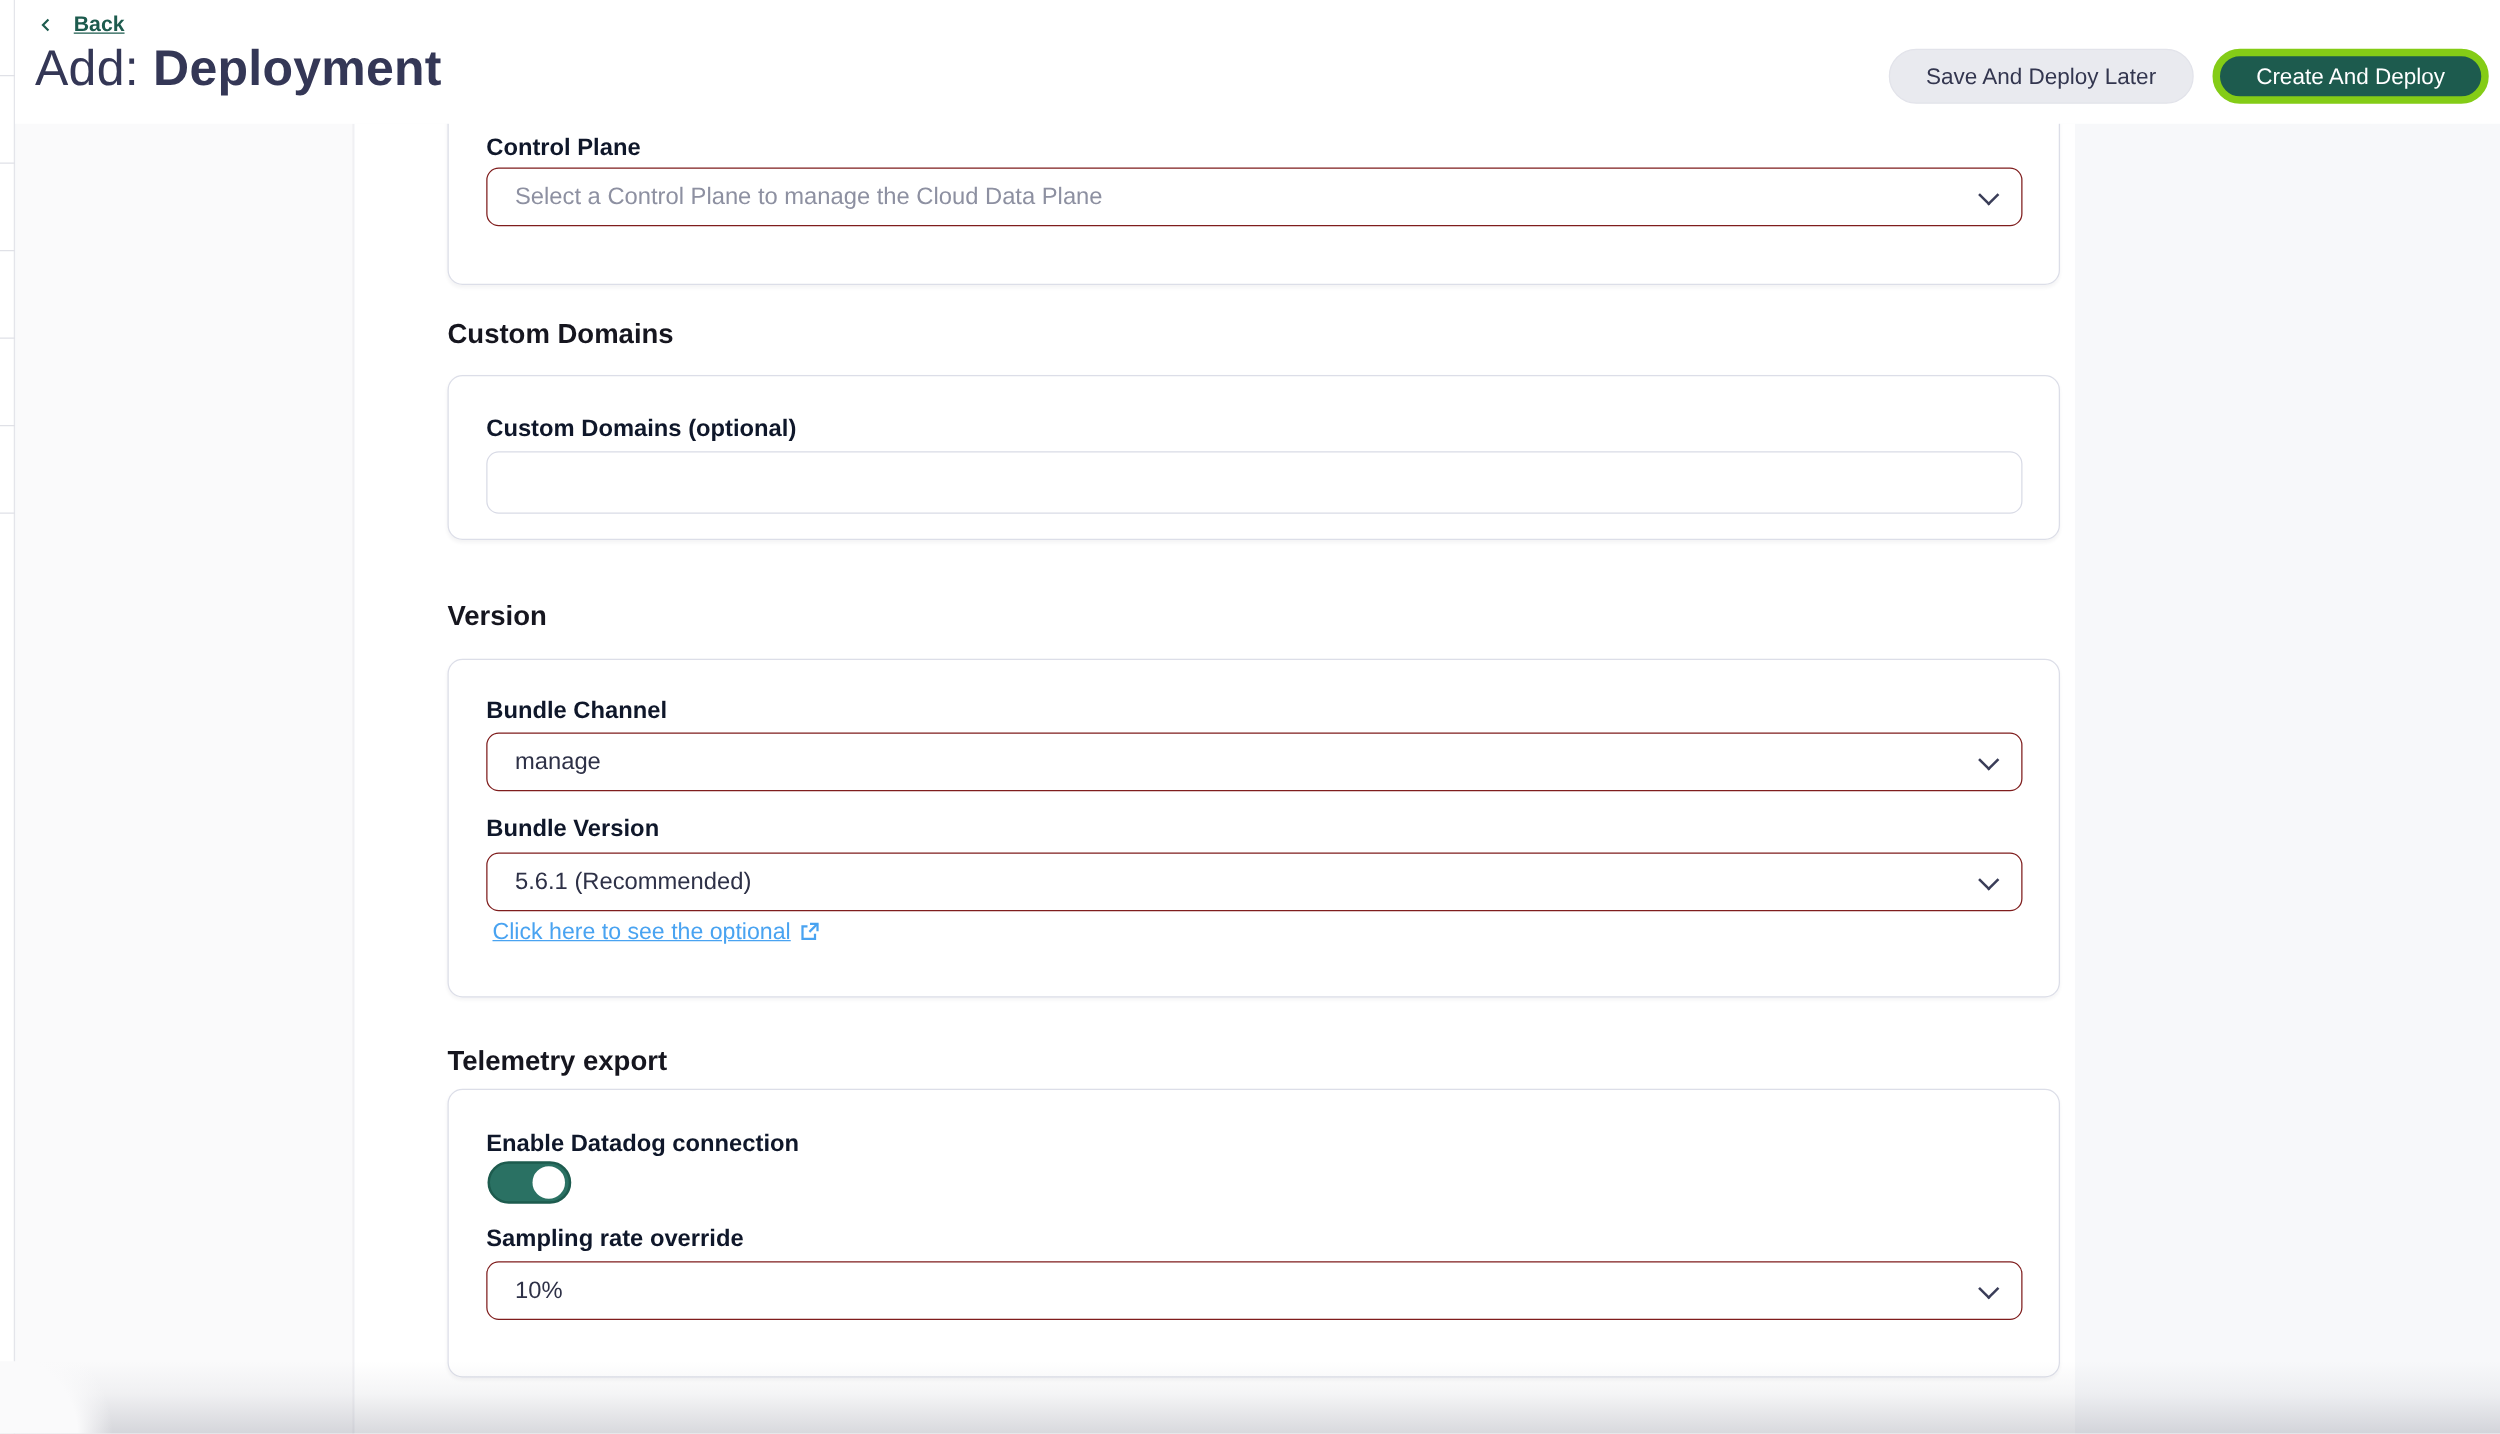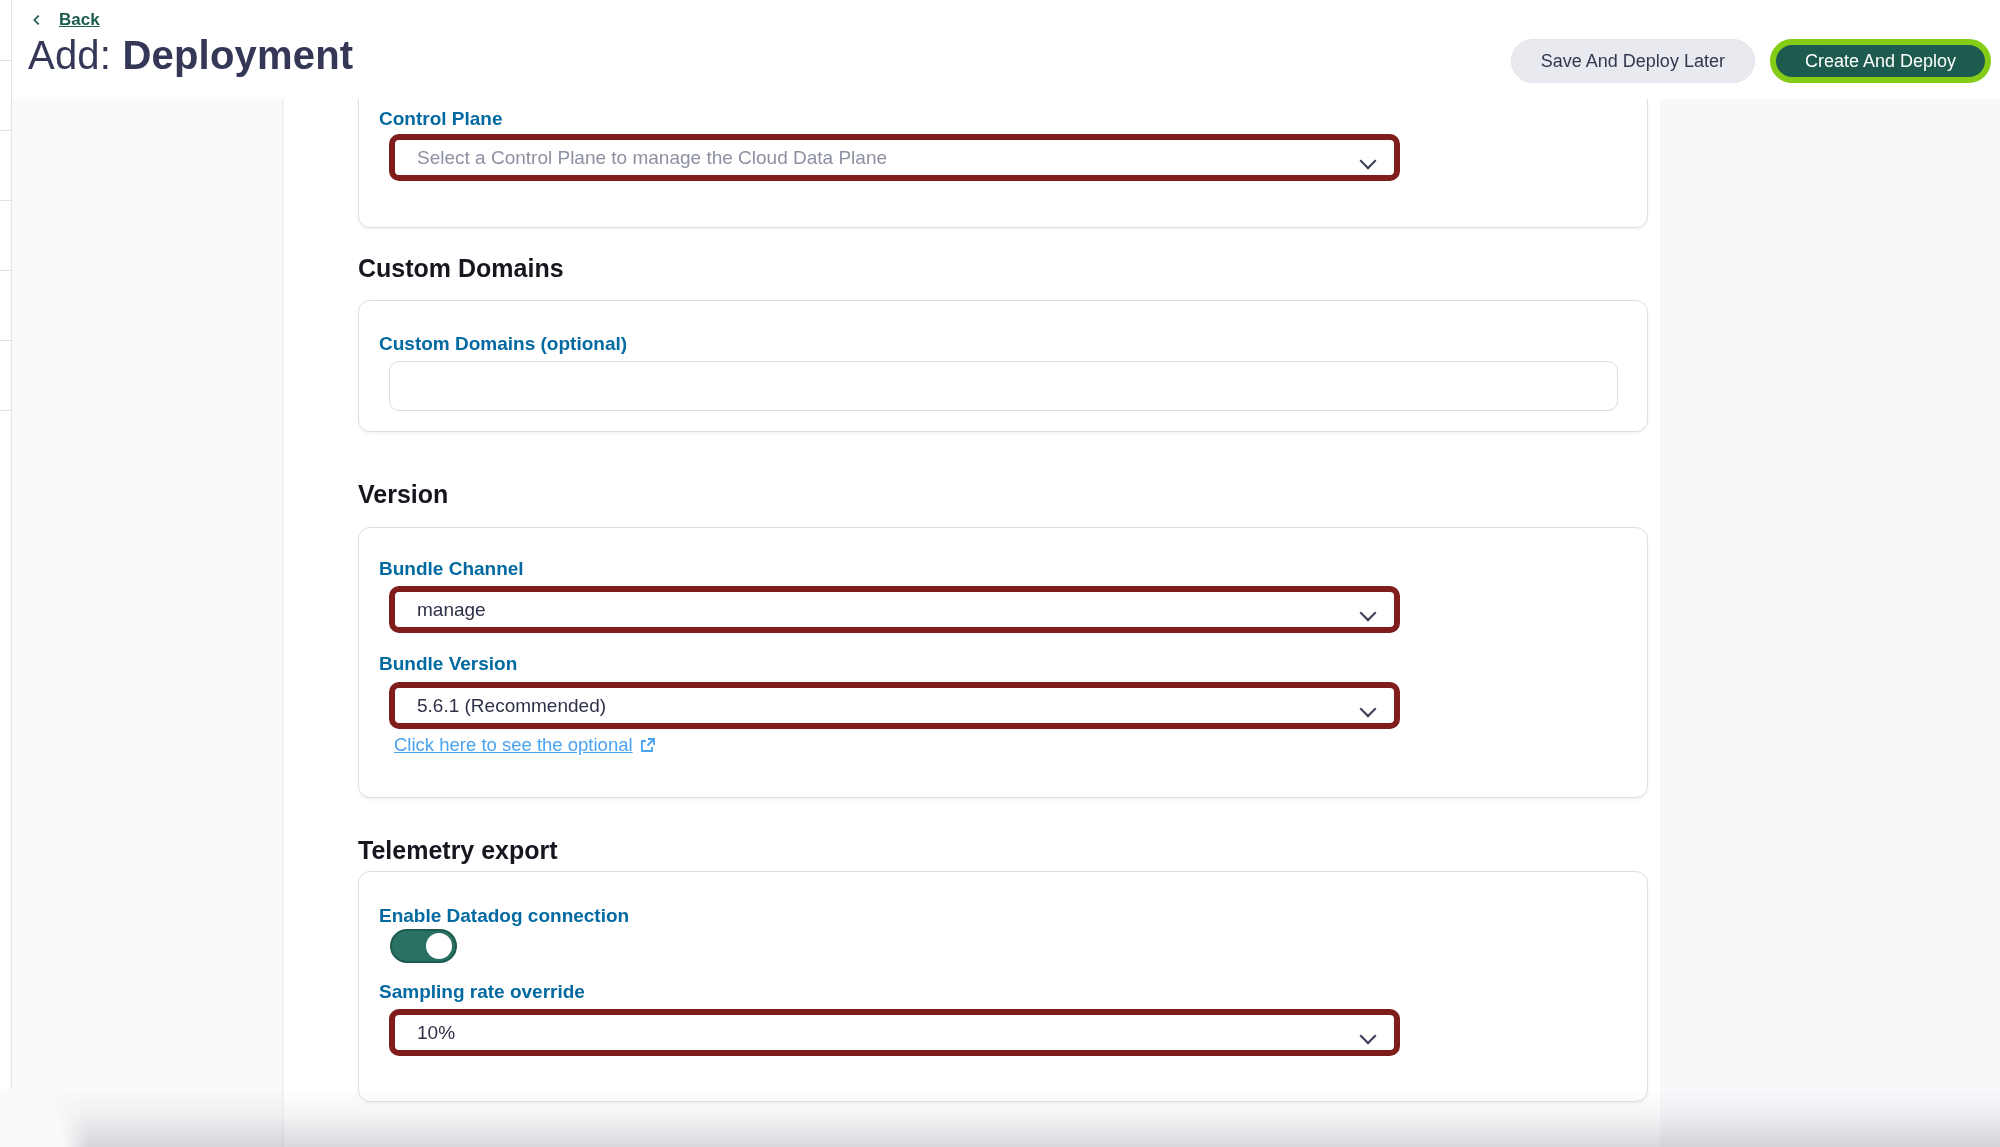--- a/index.html
+++ b/index.html
@@ -55,28 +55,28 @@
   .btn-primary { background:#1d5b4e; color:#ffffff; border:6px solid #84cc16; }
 
   
   .card {
     position:absolute; left:358px; width:1290px; background:#ffffff;
     border:1px solid #dcdee8; border-radius:12px; z-index:3;
     box-shadow:0 2px 3px rgba(40,40,60,0.05);
   }
   .section-heading {
     position:absolute; left:358px; z-index:3;
-    font-size:25px; font-weight:700; color:#16161f;
+    font-size:22px; font-weight:700; color:#16161f;
   }
   .field-label {
-    position:absolute; left:20px; font-size:19px; font-weight:700; color:#0369a1;
+    position:absolute; left:30px; font-size:19px; font-weight:700; color:#0f172a;
   }
   .selectbox {
-    position:absolute; left:30px; width:1011px; height:47px;
-    border:6px solid #7f1d1d; border-radius:10px; background:#ffffff;
+    position:absolute; left:30px; width:1229px; height:47px;
+    border:1px solid #7f1d1d; border-radius:10px; background:#ffffff;
     display:flex; align-items:center; padding:0 22px; cursor:pointer;
   }
   .selectbox .sel-value { font-size:19px; color:#2e3147; }
   .selectbox .sel-placeholder { font-size:19px; color:#8d90a1; }
   .selectbox .chev-down {
     position:absolute; right:20px; top:17px; width:12px; height:12px;
   }
   .chev-down::before {
     content:""; position:absolute; left:0; top:-2px; width:10px; height:10px;
     border-right:2px solid #3a3d58; border-bottom:2px solid #3a3d58;

